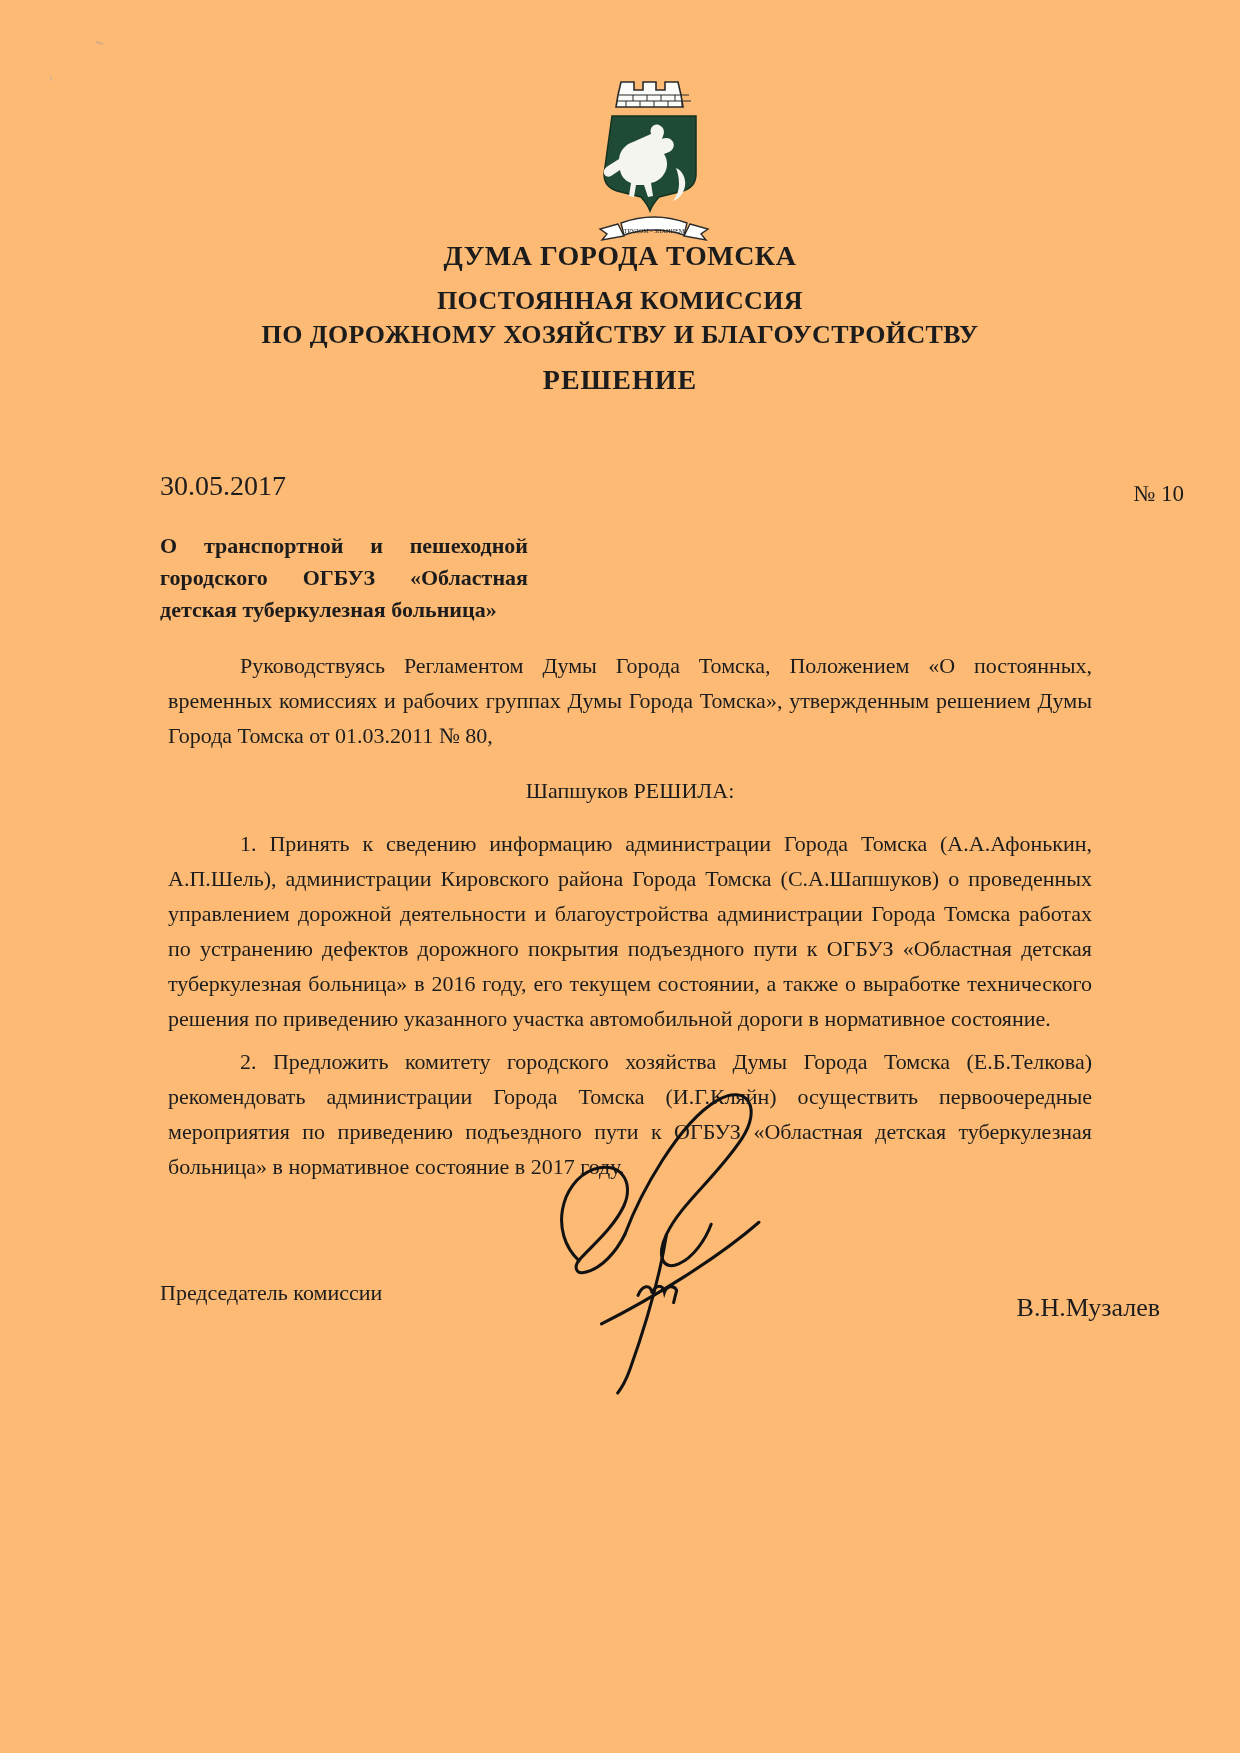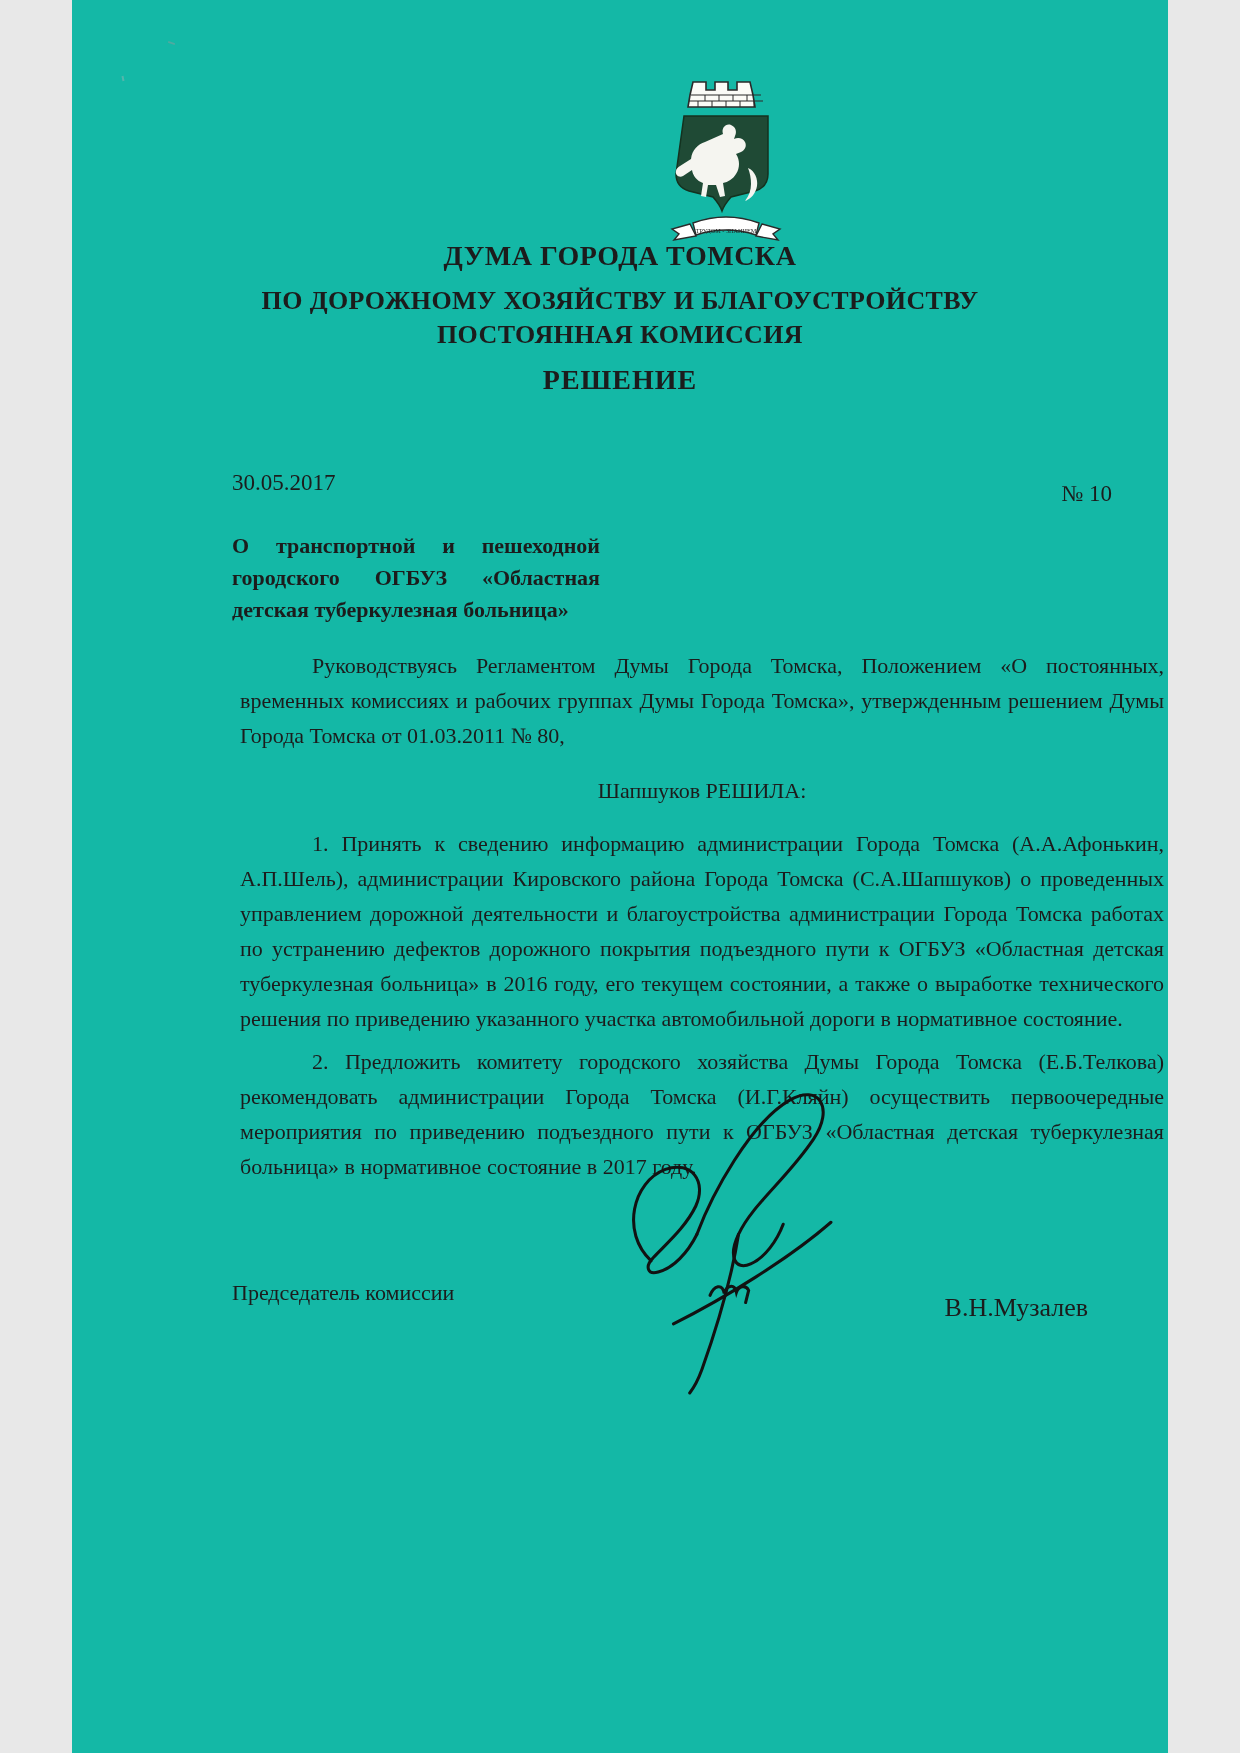--- a/index.html
+++ b/index.html
@@ -1,41 +1,41 @@
 <!DOCTYPE html>
 <html lang="ru"><head>
 <meta charset="utf-8">
 <style>
   html,body{margin:0;padding:0;background:#e8e8e8;}
   .page{
     position:relative;
-    width:1096px;height:1753px;
+    width:1240px;height:1753px;
     margin:0 auto;
-    background:#14b8a6;
+    background:#fdba74;
     font-family:"Liberation Serif","DejaVu Serif",serif;
     color:#1c1c1c;
     overflow:hidden;
   }
   
   .emblem{position:absolute;left:555px;top:74px;width:200px;height:172px;}
   
   .org-title{
     position:absolute;top:240px;left:0;width:100%;
     text-align:center;font-size:28px;font-weight:700;letter-spacing:.5px;
   }
   .commission{
     position:absolute;top:284px;left:0;width:100%;
     text-align:center;font-size:26px;font-weight:700;line-height:34px;letter-spacing:.4px;
   }
   .doc-type{
     position:absolute;top:364px;left:0;width:100%;
     text-align:center;font-size:28px;font-weight:700;letter-spacing:1px;
   }
   
-  .meta-date{position:absolute;left:160px;top:470px;font-size:23px;}
+  .meta-date{position:absolute;left:160px;top:470px;font-size:28px;}
   .meta-number{position:absolute;right:56px;top:481px;font-size:23px;}
   
   .subject{
     position:absolute;left:160px;top:530px;width:368px;
     font-size:22px;font-weight:700;line-height:32px;
     text-align:justify;
   }
   
   .body-text{
     position:absolute;left:160px;top:640px;width:940px;
@@ -80,22 +80,22 @@
       <path d="M63 150 l-18 5 l7 5 l-5 6 l22 -4 z"></path>
       <path d="M135 150 l18 5 l-7 5 l5 6 l-22 -4 z"></path>
       <path d="M66 149 q33 -12 66 0 l-3 12 q-30 -10 -60 0 z"></path>
     </g>
     <text x="99" y="158.5" font-size="6.2" text-anchor="middle" fill="#222222" font-family="Liberation Serif, serif">ТРУДОМ - ЗНАНИЕМ</text>
   </svg>
 
   <div class="org-title">ДУМА ГОРОДА ТОМСКА</div>
 
   <div class="commission">
+    <div>ПОСТОЯННАЯ КОМИССИЯ</div>
     <div>ПО ДОРОЖНОМУ ХОЗЯЙСТВУ И БЛАГОУСТРОЙСТВУ</div>
-    <div>ПОСТОЯННАЯ КОМИССИЯ</div>
   </div>
 
   <div class="doc-type">РЕШЕНИЕ</div>
 
   <div class="meta-date">30.05.2017</div>
   <div class="meta-number">№ 10</div>
 
   <div class="subject">О транспортной и пешеходной городского ОГБУЗ «Областная детская туберкулезная больница»</div>
 
   <div class="body-text">

